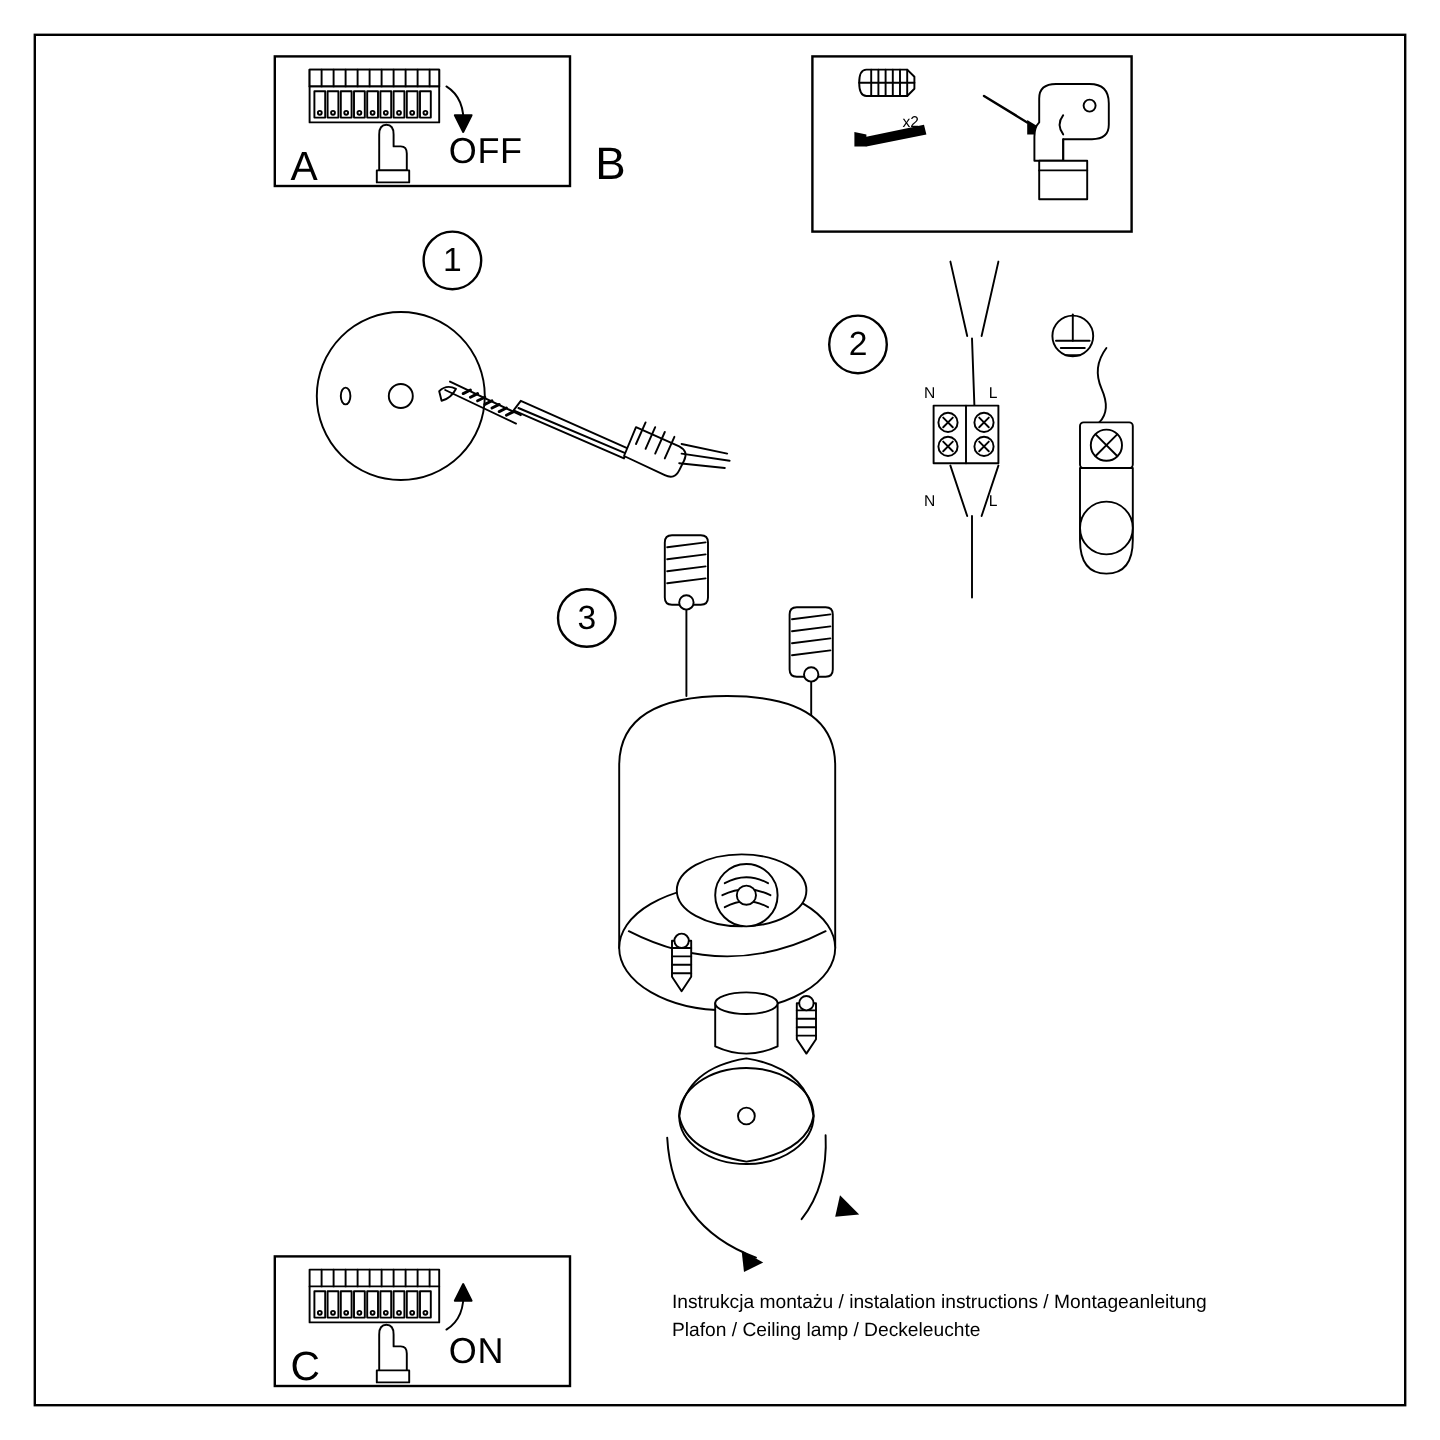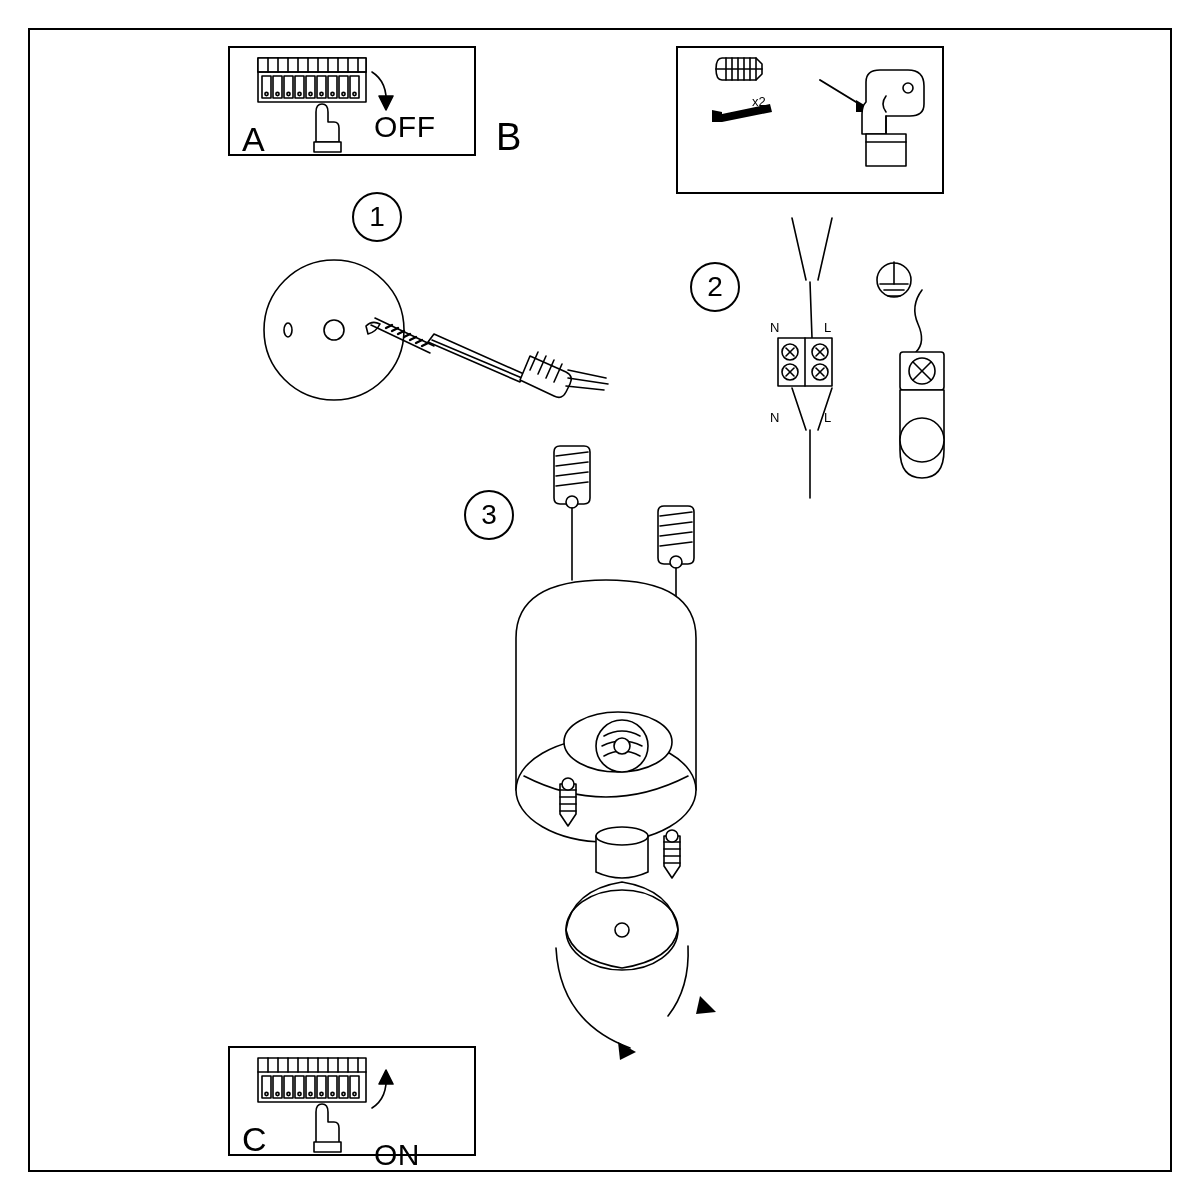--- a/index.html
+++ b/index.html
@@ -48,21 +48,21 @@
   .letter-b { left: 496px; top: 118px; font-size: 38px; }
 
   .word {
     position: absolute;
     font-size: 30px;
     line-height: 1;
     letter-spacing: 0.5px;
     text-align: center;
   }
   .word-off { left: 374px; top: 112px; }
-  .word-on  { left: 374px; top: 1112px; margin-top: 28px; }
+  .word-on  { left: 374px; top: 1112px; }
 
   .circle-num {
     position: absolute;
     width: 50px;
     height: 50px;
     border: 2px solid #000000;
     border-radius: 50%;
     box-sizing: border-box;
     display: flex;
     align-items: center;
@@ -130,20 +130,24 @@
 
   <div class="circle-num num-1">1</div>
   <div class="circle-num num-2">2</div>
   <div class="circle-num num-3">3</div>
 
   <div class="term-label label-n-top">N</div>
   <div class="term-label label-l-top">L</div>
   <div class="term-label label-n-bot">N</div>
   <div class="term-label label-l-bot">L</div>
 
+  <div class="caption">
+    <div>Instrukcja montażu / instalation instructions / Montageanleitung</div>
+    <div>Plafon / Ceiling lamp / Deckeleuchte</div>
+  </div>
 
   <svg class="layer" viewBox="0 0 1200 1200" xmlns="http://www.w3.org/2000/svg">
     <g fill="none" stroke="#000" stroke-width="1.6" stroke-linecap="round" stroke-linejoin="round">
 
       <g>
         <rect x="258" y="58" width="108" height="44" fill="#fff"></rect>
         <rect x="258" y="58" width="108" height="14" fill="#fff"></rect>
         <line x1="258" y1="72" x2="366" y2="72"></line>
         <line x1="268" y1="58" x2="268" y2="72"></line>
         <line x1="278" y1="58" x2="278" y2="72"></line>

